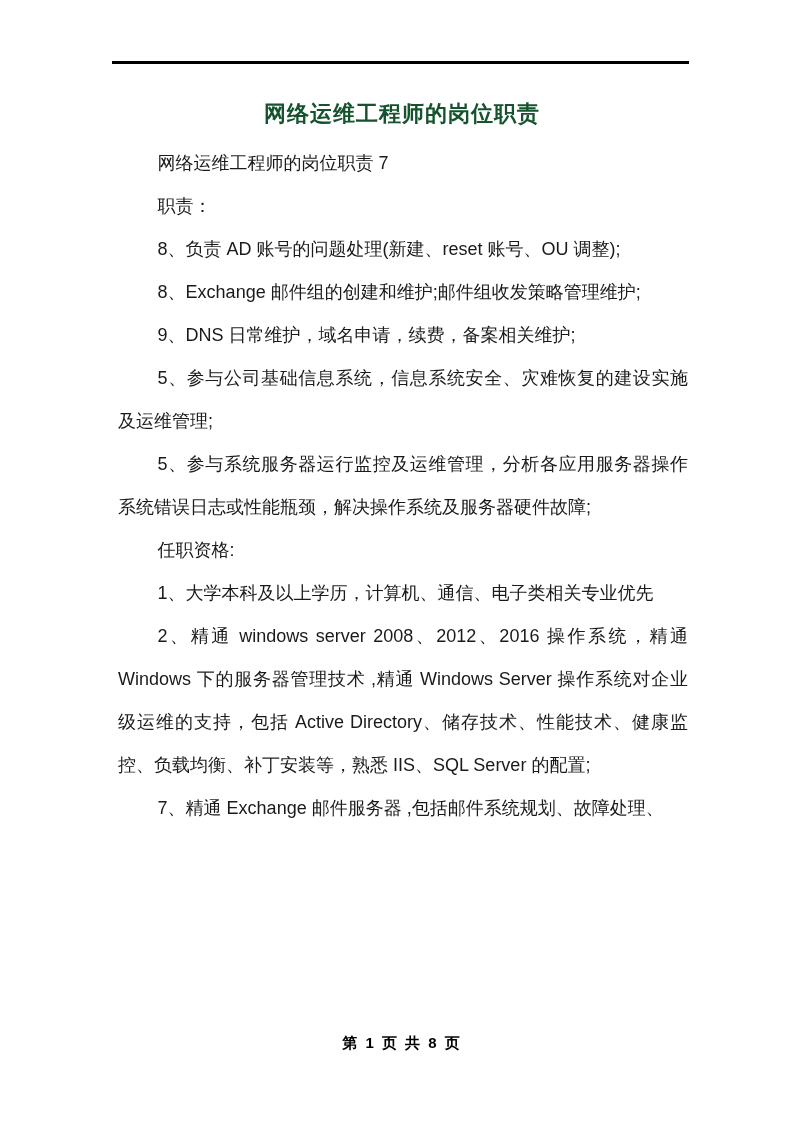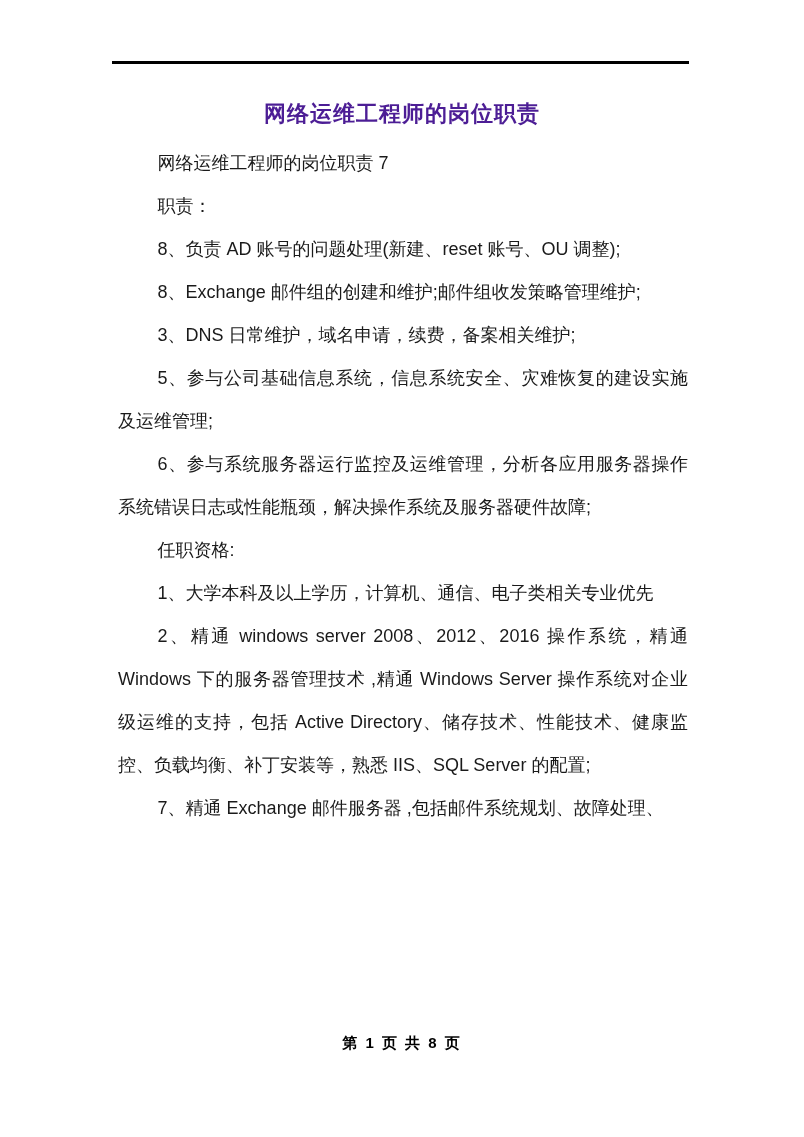--- a/index.html
+++ b/index.html
@@ -63,31 +63,31 @@
     letter-spacing: 2px;
   }
 </style>
 </head>
 <body>
 
 <div class="page">
 
   <div class="top-rule"></div>
 
-  <h1 class="doc-title" style="color: #4c1d95;">网络运维工程师的岗位职责</h1>
+  <h1 class="doc-title" style="color: #14532d;">网络运维工程师的岗位职责</h1>
 
   <div class="doc-body">
     <div id="paragraphs">
         <p class="para indent">网络运维工程师的岗位职责 7</p>
         <p class="para indent">职责：</p>
         <p class="para indent">8、负责 AD 账号的问题处理(新建、reset 账号、OU 调整);</p>
         <p class="para indent">8、Exchange 邮件组的创建和维护;邮件组收发策略管理维护;</p>
-        <p class="para indent">3、DNS 日常维护，域名申请，续费，备案相关维护;</p>
+        <p class="para indent">9、DNS 日常维护，域名申请，续费，备案相关维护;</p>
         <p class="para indent">5、参与公司基础信息系统，信息系统安全、灾难恢复的建设实施及运维管理;</p>
-        <p class="para indent">6、参与系统服务器运行监控及运维管理，分析各应用服务器操作系统错误日志或性能瓶颈，解决操作系统及服务器硬件故障;</p>
+        <p class="para indent">5、参与系统服务器运行监控及运维管理，分析各应用服务器操作系统错误日志或性能瓶颈，解决操作系统及服务器硬件故障;</p>
         <p class="para indent">任职资格:</p>
         <p class="para indent">1、大学本科及以上学历，计算机、通信、电子类相关专业优先</p>
         <p class="para indent">2、精通 windows server 2008、2012、2016 操作系统，精通 Windows 下的服务器管理技术 ,精通 Windows Server 操作系统对企业级运维的支持，包括 Active Directory、储存技术、性能技术、健康监控、负载均衡、补丁安装等，熟悉 IIS、SQL Server 的配置;</p>
         <p class="para indent">7、精通 Exchange 邮件服务器 ,包括邮件系统规划、故障处理、</p>
       </div>
   </div>
 
   <div class="page-footer">第 1 页 共 8 页</div>
 
 </div>

